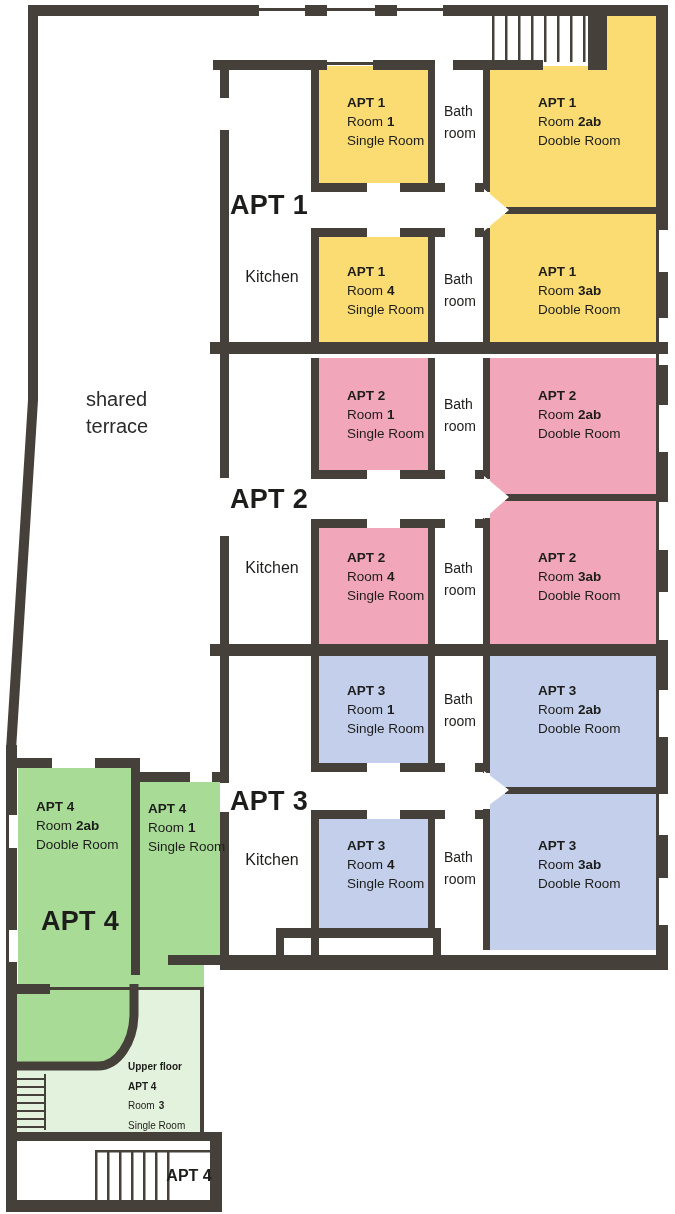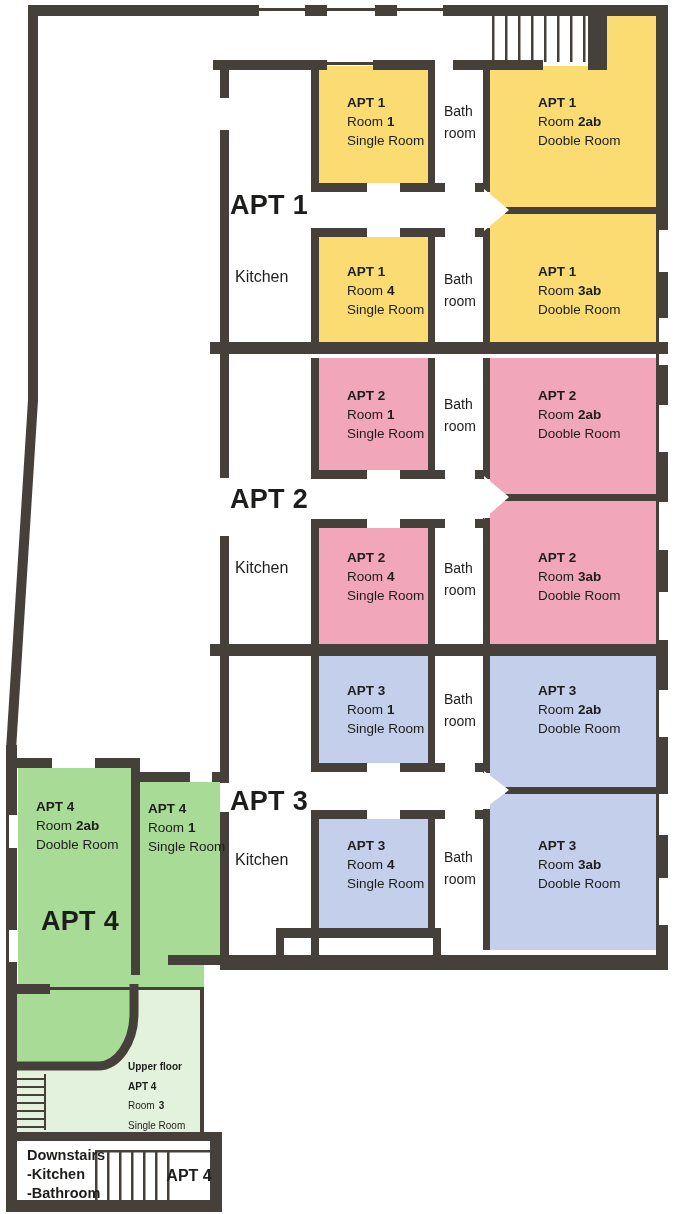--- a/index.html
+++ b/index.html
@@ -10,21 +10,21 @@
   .c2{background:var(--c-apt2)}
   .c3{background:var(--c-apt3)}
   .c4{background:var(--c-apt4)}
   .c4l{background:var(--c-apt4-upper)}
   svg.walls{position:absolute;left:0;top:0;pointer-events:none}
   .rl{position:absolute;font-size:13.5px;line-height:19px;white-space:nowrap}
   .rl .l1{font-weight:700}
   .rl b{font-weight:700}
   .rl .sp{margin-left:4px}
   .apt-big{position:absolute;font-weight:800;font-size:27px;letter-spacing:.3px;text-align:center;white-space:nowrap}
-  .kitchen-label{position:absolute;font-size:16px;width:74px;white-space:nowrap}
+  .kitchen-label{position:absolute;font-size:16px;text-align:center;width:74px;white-space:nowrap}
   .bath{position:absolute;font-size:14px;line-height:22px;white-space:nowrap}
   .terrace{position:absolute;font-size:20px;line-height:27px;color:#2b2b2b;white-space:nowrap}
   .upper-block{position:absolute;font-size:10px;line-height:19.5px;white-space:nowrap}
   .upper-block .b{font-weight:700}
   .down-block{position:absolute;font-size:14.5px;line-height:19px;font-weight:600;white-space:nowrap}
   .stair-tag{position:absolute;font-size:16px;font-weight:700;text-align:center;white-space:nowrap}
 </style>
 </head>
 <body>
 
@@ -196,20 +196,24 @@
       <rect x="143" y="1150" width="2.5" height="50"></rect>
         <rect x="155" y="1150" width="2.5" height="50"></rect>
       <rect x="167" y="1150" width="2.5" height="50"></rect>
     </g>
 
     <polygon points="484,189 509,210 484,231" fill="#ffffff"></polygon>
     <polygon points="484,476 509,497 484,519" fill="#ffffff"></polygon>
     <polygon points="484,771 509,790 484,809" fill="#ffffff"></polygon>
   </svg>
 
+  <div class="terrace" style="left:86px;top:386px">
+    <div>shared</div>
+    <div>terrace</div>
+  </div>
 
   <div class="apt-big" style="left:225px;top:190px;width:88px">APT 1</div>
   <div class="apt-big" style="left:225px;top:484px;width:88px">APT 2</div>
   <div class="apt-big" style="left:225px;top:786px;width:88px">APT 3</div>
   <div class="apt-big" style="left:25px;top:906px;width:110px">APT 4</div>
 
   <div class="kitchen-label" style="left:235px;top:268px">Kitchen</div>
   <div class="kitchen-label" style="left:235px;top:559px">Kitchen</div>
   <div class="kitchen-label" style="left:235px;top:851px">Kitchen</div>
 
@@ -309,20 +313,15 @@
     <div class="l1">APT 4</div>
     <div><span>Room</span><b class="sp">1</b></div>
     <div>Single Room</div>
   </div>
   <div class="upper-block" style="left:128px;top:1057px">
     <div class="b">Upper floor</div>
     <div class="b">APT 4</div>
     <div><span>Room</span><b style="margin-left:4px">3</b></div>
     <div>Single Room</div>
   </div>
-  <div class="down-block" style="left:27px;top:1146px">
-    <div>Downstairs</div>
-    <div>-Kitchen</div>
-    <div>-Bathroom</div>
-  </div>
   <div class="stair-tag" style="left:166px;top:1167px;width:46px">APT 4</div>
 
 </div>
 
 </body></html>

